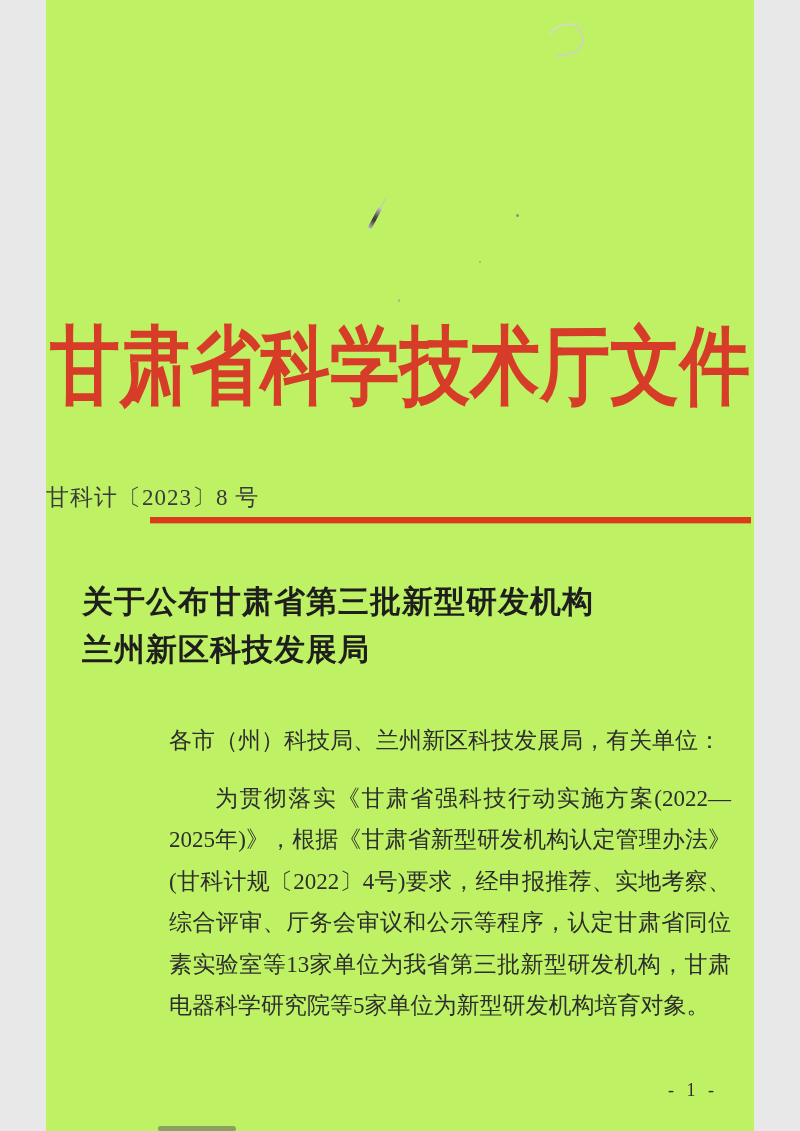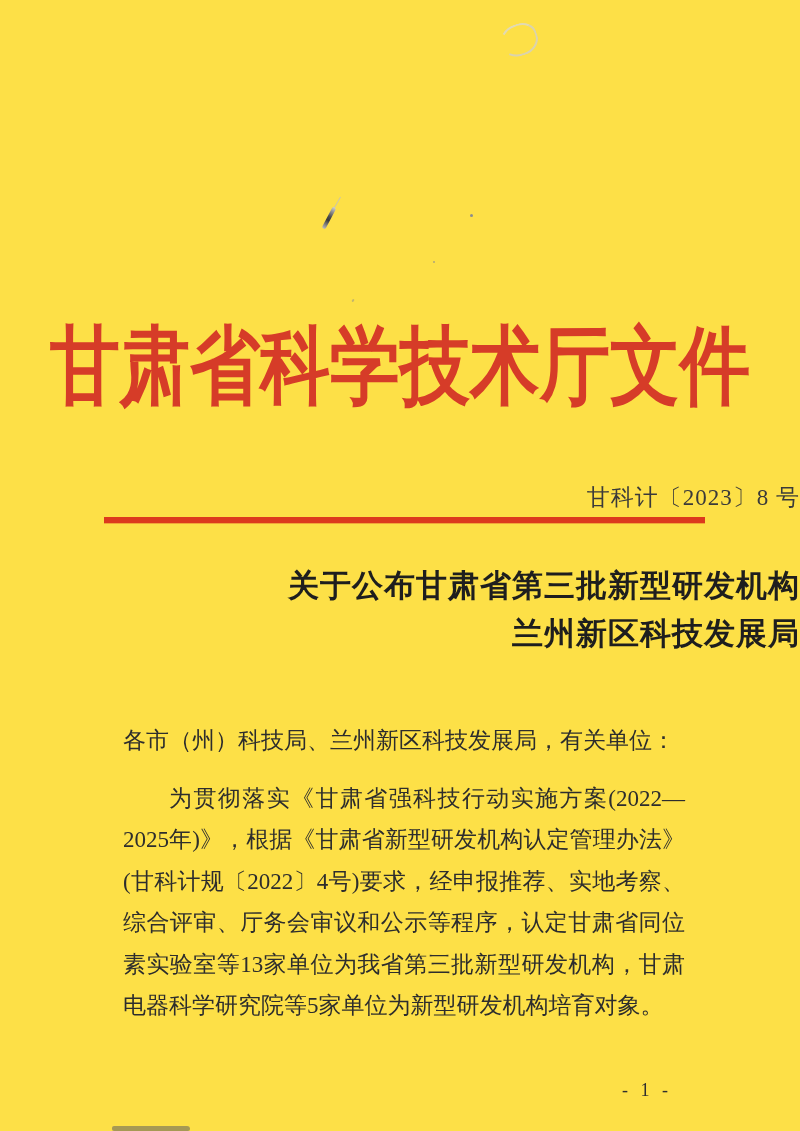--- a/index.html
+++ b/index.html
@@ -2,24 +2,24 @@
 <html><head>
 <meta charset="utf-8">
 <style>
   html, body {
     margin: 0;
     padding: 0;
     background: #e8e8e8;
   }
   .page {
     position: relative;
-    width: 800px;
+    width: 708px;
     height: 1131px;
     margin: 0 auto;
-    background: #fde047;
+    background: #bef264;
     overflow: hidden;
     font-family: "Liberation Serif", "DejaVu Serif", serif;
   }
 
   
   .artifact-curve {
     position: absolute;
     left: 500px;
     top: 24px;
     width: 34px;
@@ -81,21 +81,21 @@
     letter-spacing: 0px;
     transform: scaleY(1.22);
     transform-origin: 50% 40%;
     white-space: nowrap;
   }
   .doc-number {
     position: absolute;
     left: 0;
     right: 0;
     top: 482px;
-    text-align: right;
+    text-align: left;
     font-size: 23px;
     color: #3a3a3a;
     letter-spacing: 1px;
     white-space: nowrap;
   }
   .red-rule {
     position: absolute;
     left: 104px;
     top: 517px;
     width: 601px;
@@ -103,22 +103,22 @@
     background: #dc3a1d;
     box-shadow: 0 1px 0 rgba(220,58,29,0.35);
   }
 
   
   .notice-title {
     position: absolute;
     left: 0;
     right: 0;
     top: 562px;
-    margin: 0;
-    text-align: right;
+    margin: 16px;
+    text-align: left;
     font-size: 31px;
     font-weight: bold;
     line-height: 48px;
     color: #1e1e1e;
     letter-spacing: 1px;
     padding-left: 20px;
   }
 
   
   .body-block {

